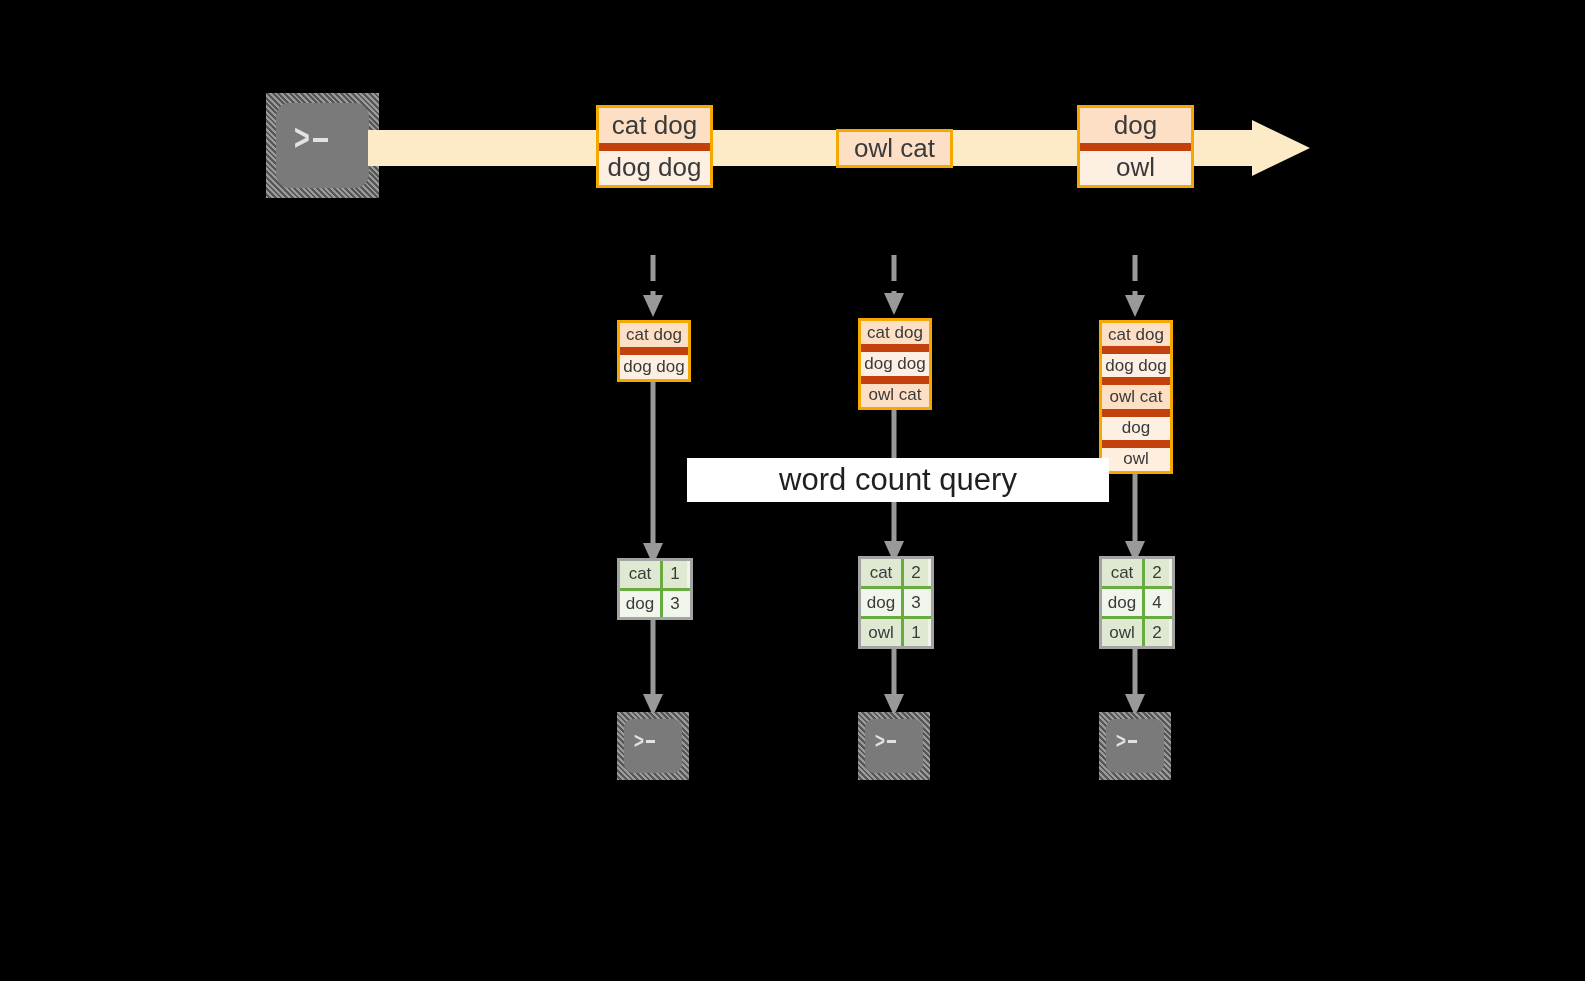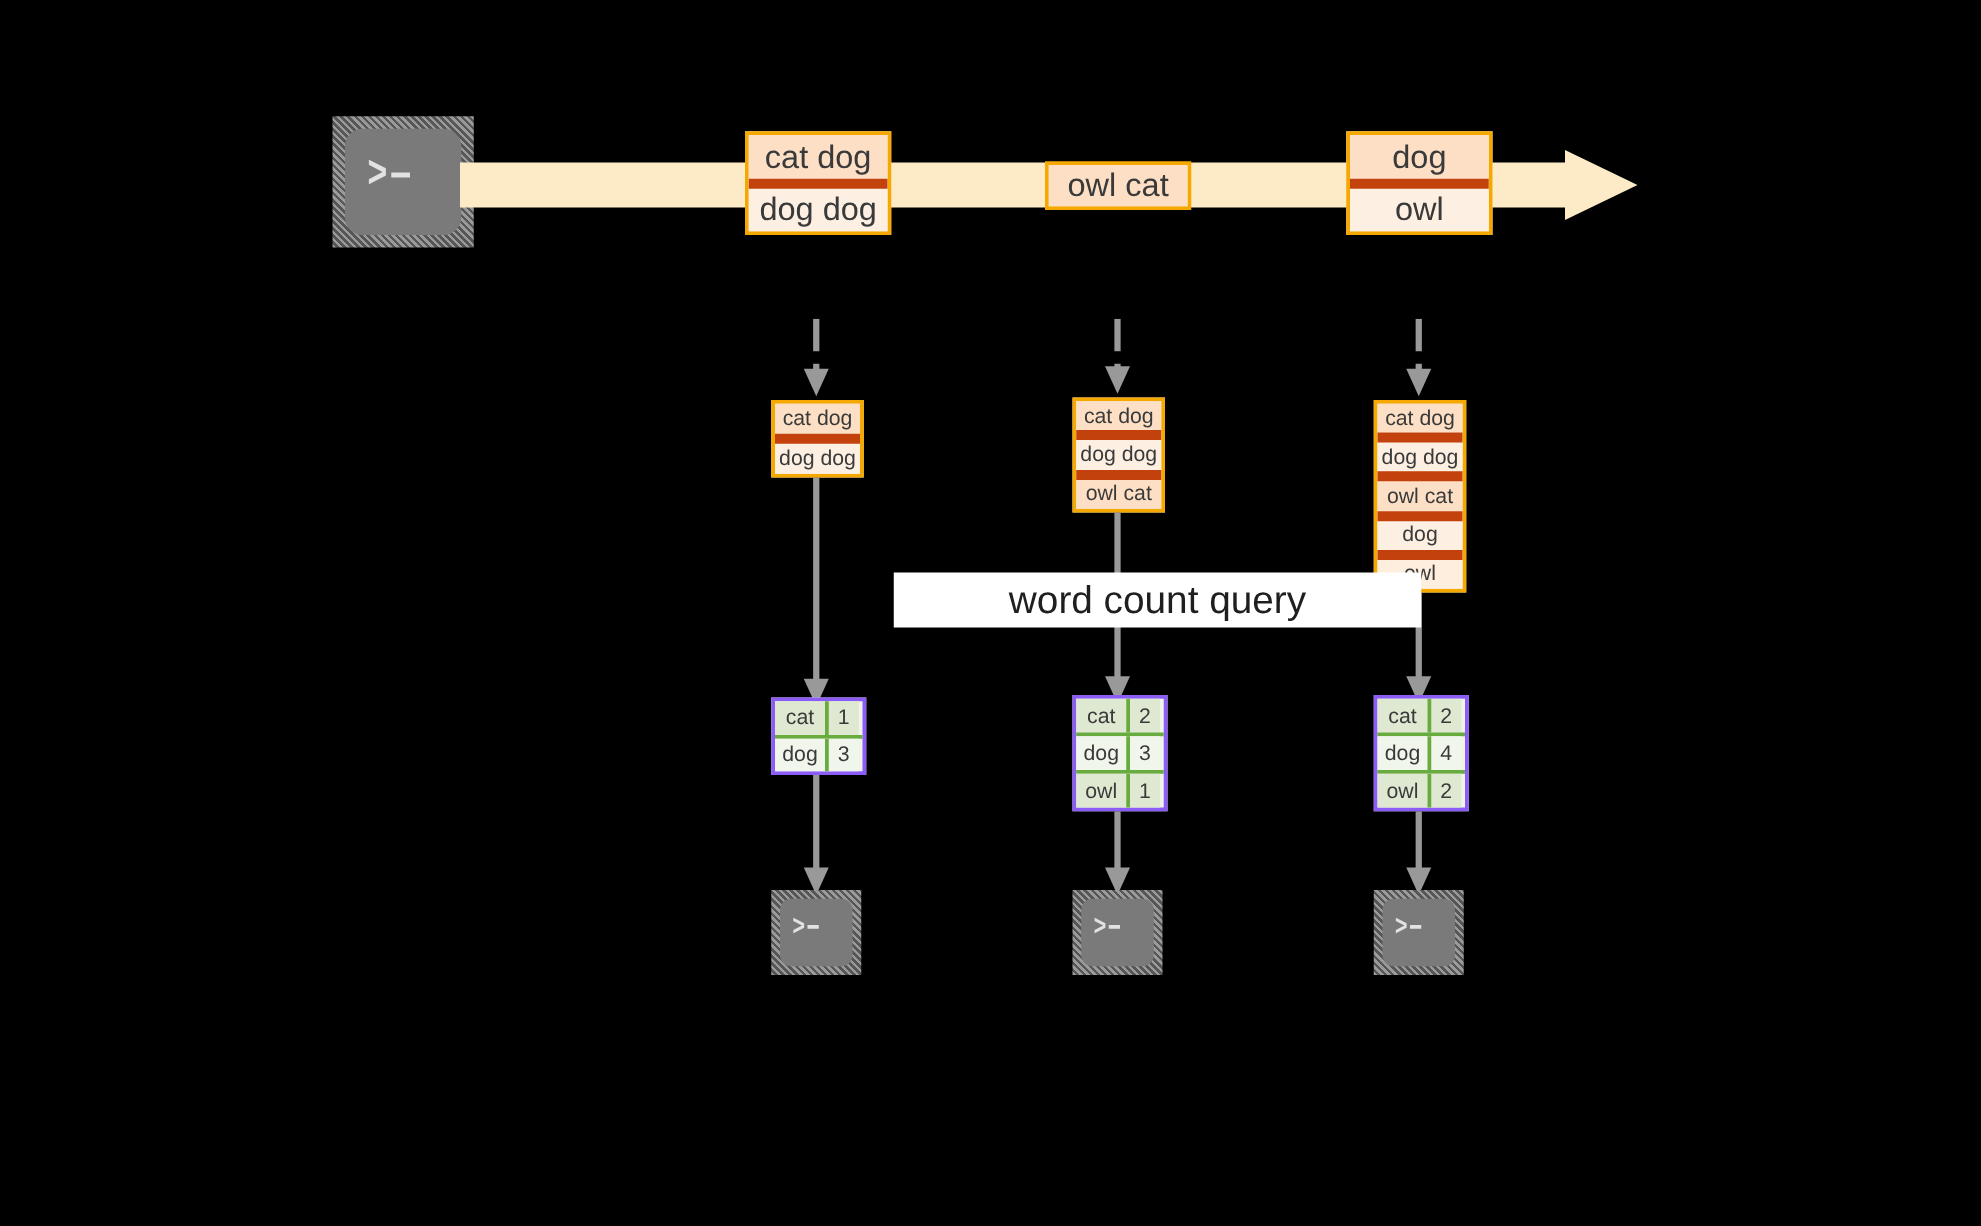--- a/index.html
+++ b/index.html
@@ -86,21 +86,21 @@
   .msgbox .cell.light { background: #fdf0e3; }
   .msgbox .cell.pale  { background: #fdeede; }
 
   .msgbox.big .cell { font-size: 26px; }
   .msgbox.small .cell { font-size: 17px; }
 
   
   .restable {
     position: absolute;
     box-sizing: border-box;
-    border: 3px solid #8b5cf6;
+    border: 3px solid #a3a3a3;
     display: flex;
     flex-direction: column;
     background: #eef4e7;
   }
   .restable .row {
     display: flex;
     flex: 1 1 0;
     box-sizing: border-box;
   }
   .restable .row + .row { border-top: 3px solid #68ab3e; }
@@ -287,17 +287,17 @@
   </svg>
 
   <div class="terminal small" style="left:1099px; top:712px; width:72px; height:68px;">
     <div class="terminal-inner">
       <div class="prompt" style="left:10px; top:13px; font-size:17px;">
         <span class="chev">&gt;</span><span class="ul"></span>
       </div>
     </div>
   </div>
 
-  <div class="banner" style="left:715px; top:458px; width:422px; height:44px;">
+  <div class="banner" style="left:687px; top:458px; width:422px; height:44px;">
     <span>word count query</span>
   </div>
 
 </div>
 
 </body></html>

